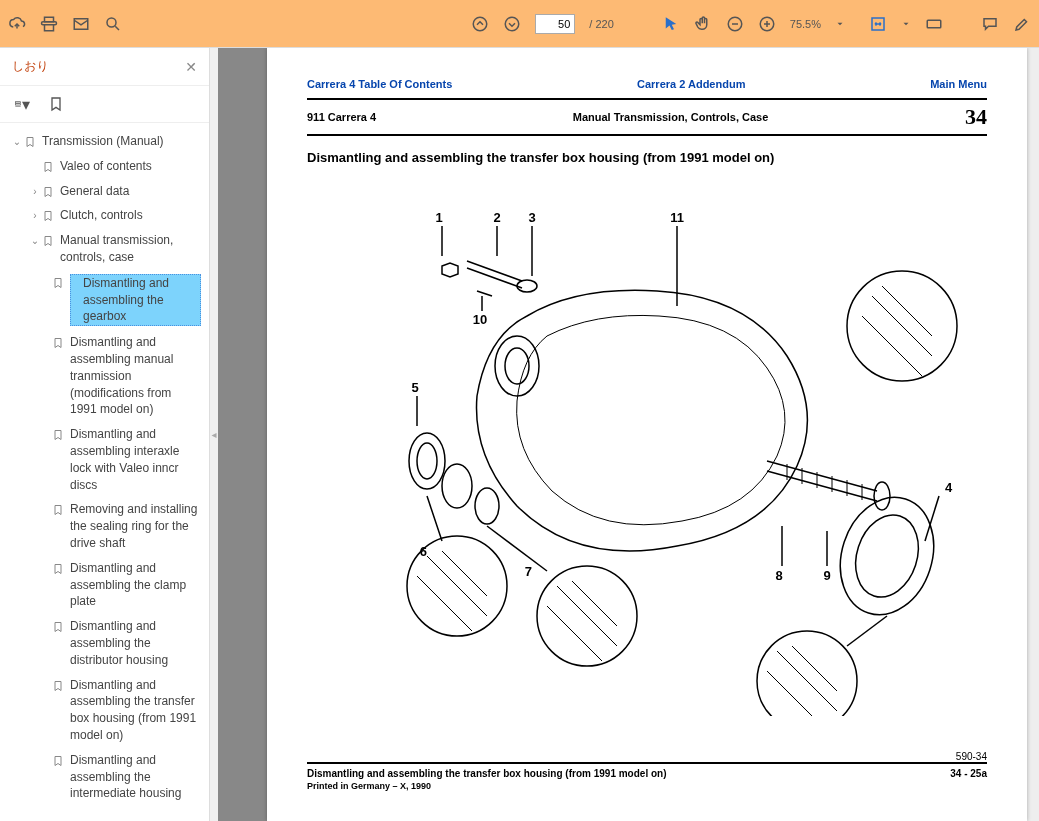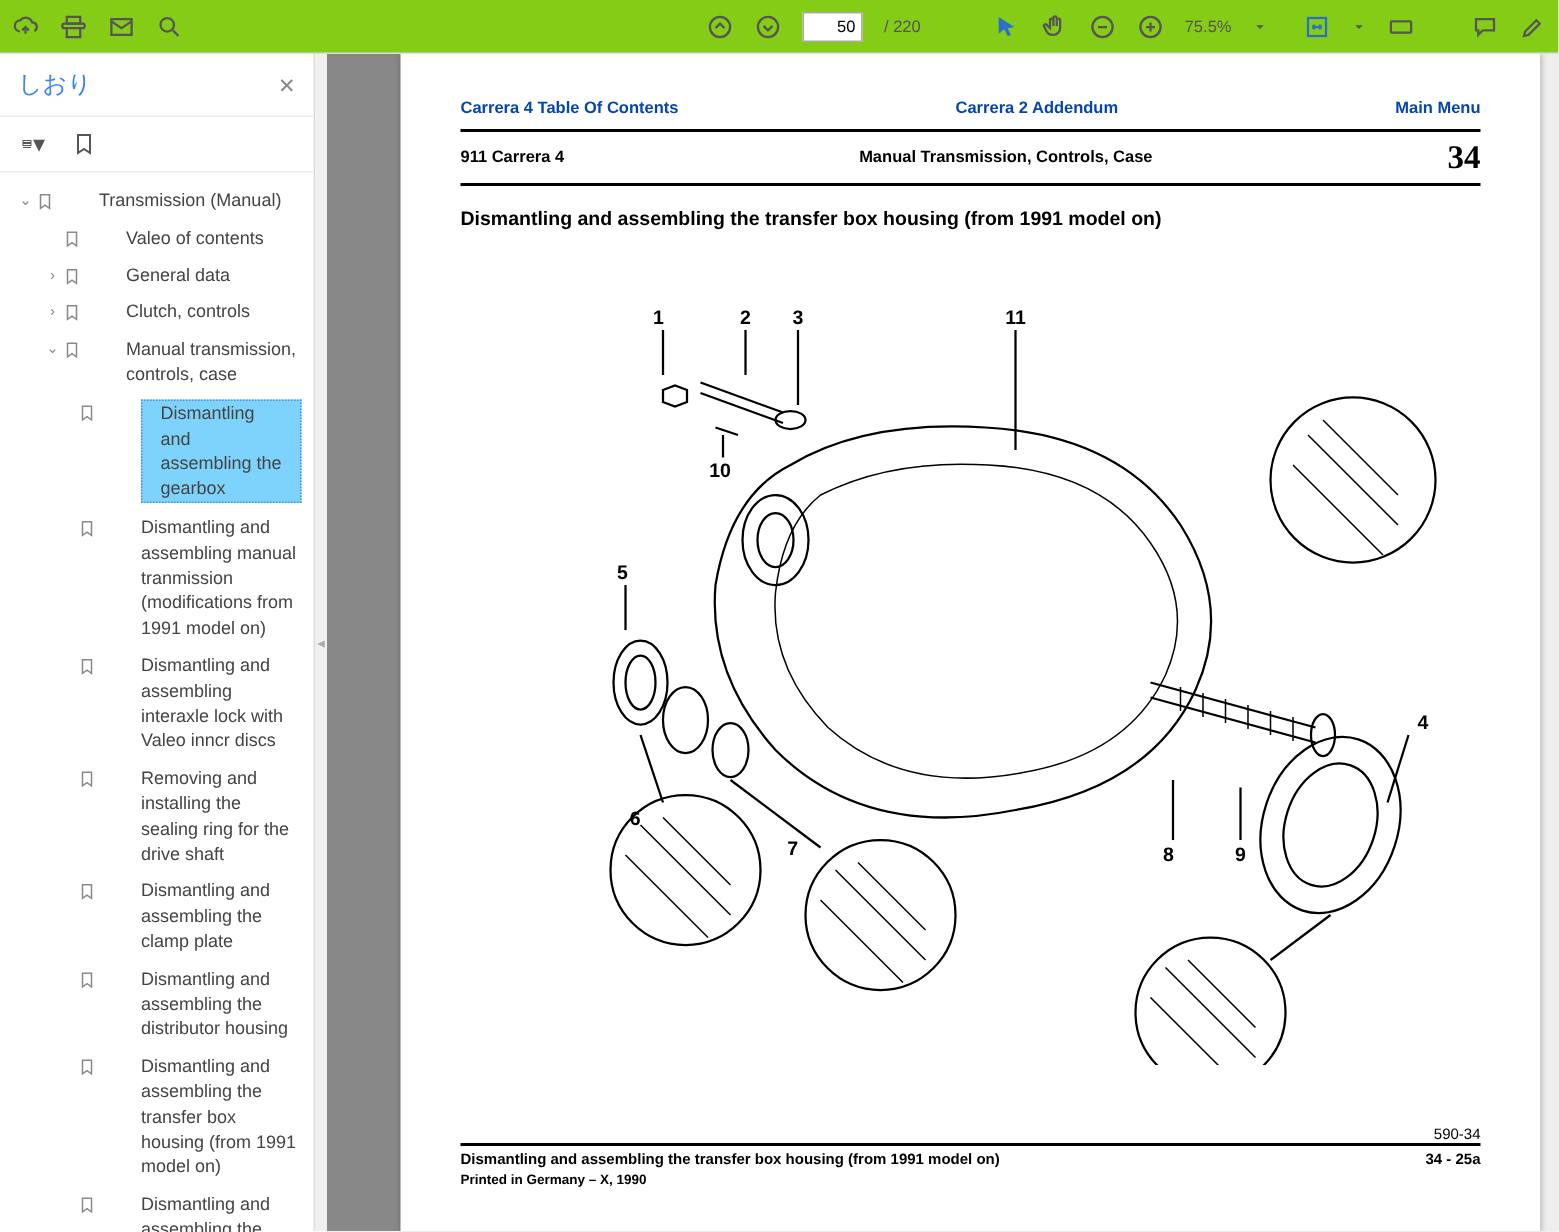--- a/index.html
+++ b/index.html
@@ -1,41 +1,41 @@
 <!DOCTYPE html>
 <html><head>
 <meta charset="utf-8">
 <style>
 * { margin: 0; padding: 0; box-sizing: border-box; font-family: "Segoe UI", Arial, sans-serif; }
 body { width: 1039px; height: 821px; overflow: hidden; background: #fff; display: flex; flex-direction: column; }
 
-.toolbar { height: 36px; background: #84cc16; border-bottom: 1px solid #ddd; display: flex; align-items: center; padding: 0 8px; gap: 4px; }
+.toolbar { height: 48px; background: #fdba74; border-bottom: 1px solid #ddd; display: flex; align-items: center; padding: 0 8px; gap: 4px; }
 .toolbar-left { display: flex; gap: 14px; align-items: center; }
 .toolbar-center { display: flex; gap: 14px; align-items: center; margin-left: auto; margin-right: 20px; }
 .toolbar-right { display: flex; gap: 14px; align-items: center; }
 .ticon { width: 18px; height: 18px; color: #555; display: flex; align-items: center; justify-content: center; cursor: pointer; }
 .ticon svg { width: 18px; height: 18px; }
 .page-input { width: 40px; height: 20px; font-size: 11px; text-align: right; padding: 0 4px; border: 1px solid #aaa; }
 .page-total { font-size: 11px; color: #555; }
 .zoom-label { font-size: 11px; color: #555; }
 
 .content-area { flex: 1; display: flex; overflow: hidden; }
 
 .sidebar { width: 210px; border-right: 1px solid #ddd; background: #fff; display: flex; flex-direction: column; overflow: hidden; }
 .sidebar-header { display: flex; align-items: center; justify-content: space-between; padding: 10px 12px; border-bottom: 1px solid #eee; }
-.sidebar-title { font-size: 16px; color: #3b82f6; }
+.sidebar-title { font-size: 12px; color: #c2410c; }
 .close-x { color: #888; cursor: pointer; font-size: 14px; }
 .sidebar-tools { display: flex; gap: 18px; padding: 10px 14px; border-bottom: 1px solid #eee; color: #666; }
 .sidebar-tools .ticon { width: 16px; height: 16px; }
 .outline { flex: 1; overflow-y: auto; font-size: 12px; color: #444; padding: 6px 0; }
 
 .tree-item { display: flex; align-items: flex-start; padding: 4px 8px; cursor: pointer; line-height: 1.4; }
 .tree-toggle { width: 14px; flex-shrink: 0; color: #888; font-size: 10px; display: flex; justify-content: center; margin-top: 2px; }
 .tree-icon { width: 14px; height: 14px; flex-shrink: 0; margin-right: 6px; margin-top: 2px; color: #888; }
-.tree-label { flex: 1; word-break: break-word; margin-left: 24px; }
+.tree-label { flex: 1; word-break: break-word; }
 .tree-label.selected { background: #7dd3fc; border: 1px dotted #4a90e0; padding: 0 12px; }
 .lvl0 { padding-left: 10px; }
 .lvl1 { padding-left: 28px; }
 .lvl3 { padding-left: 52px; }
 
 .splitter { width: 8px; background: #f0f0f0; display: flex; align-items: center; justify-content: center; cursor: col-resize; }
 .splitter-handle { color: #aaa; font-size: 10px; }
 
 .doc-viewer { flex: 1; background: #888; overflow: auto; display: flex; justify-content: flex-end; }
 .page { width: 760px; background: #fff; margin: 0; padding: 30px 40px; position: relative; box-shadow: 0 0 4px rgba(0,0,0,0.3); display: flex; flex-direction: column; }

